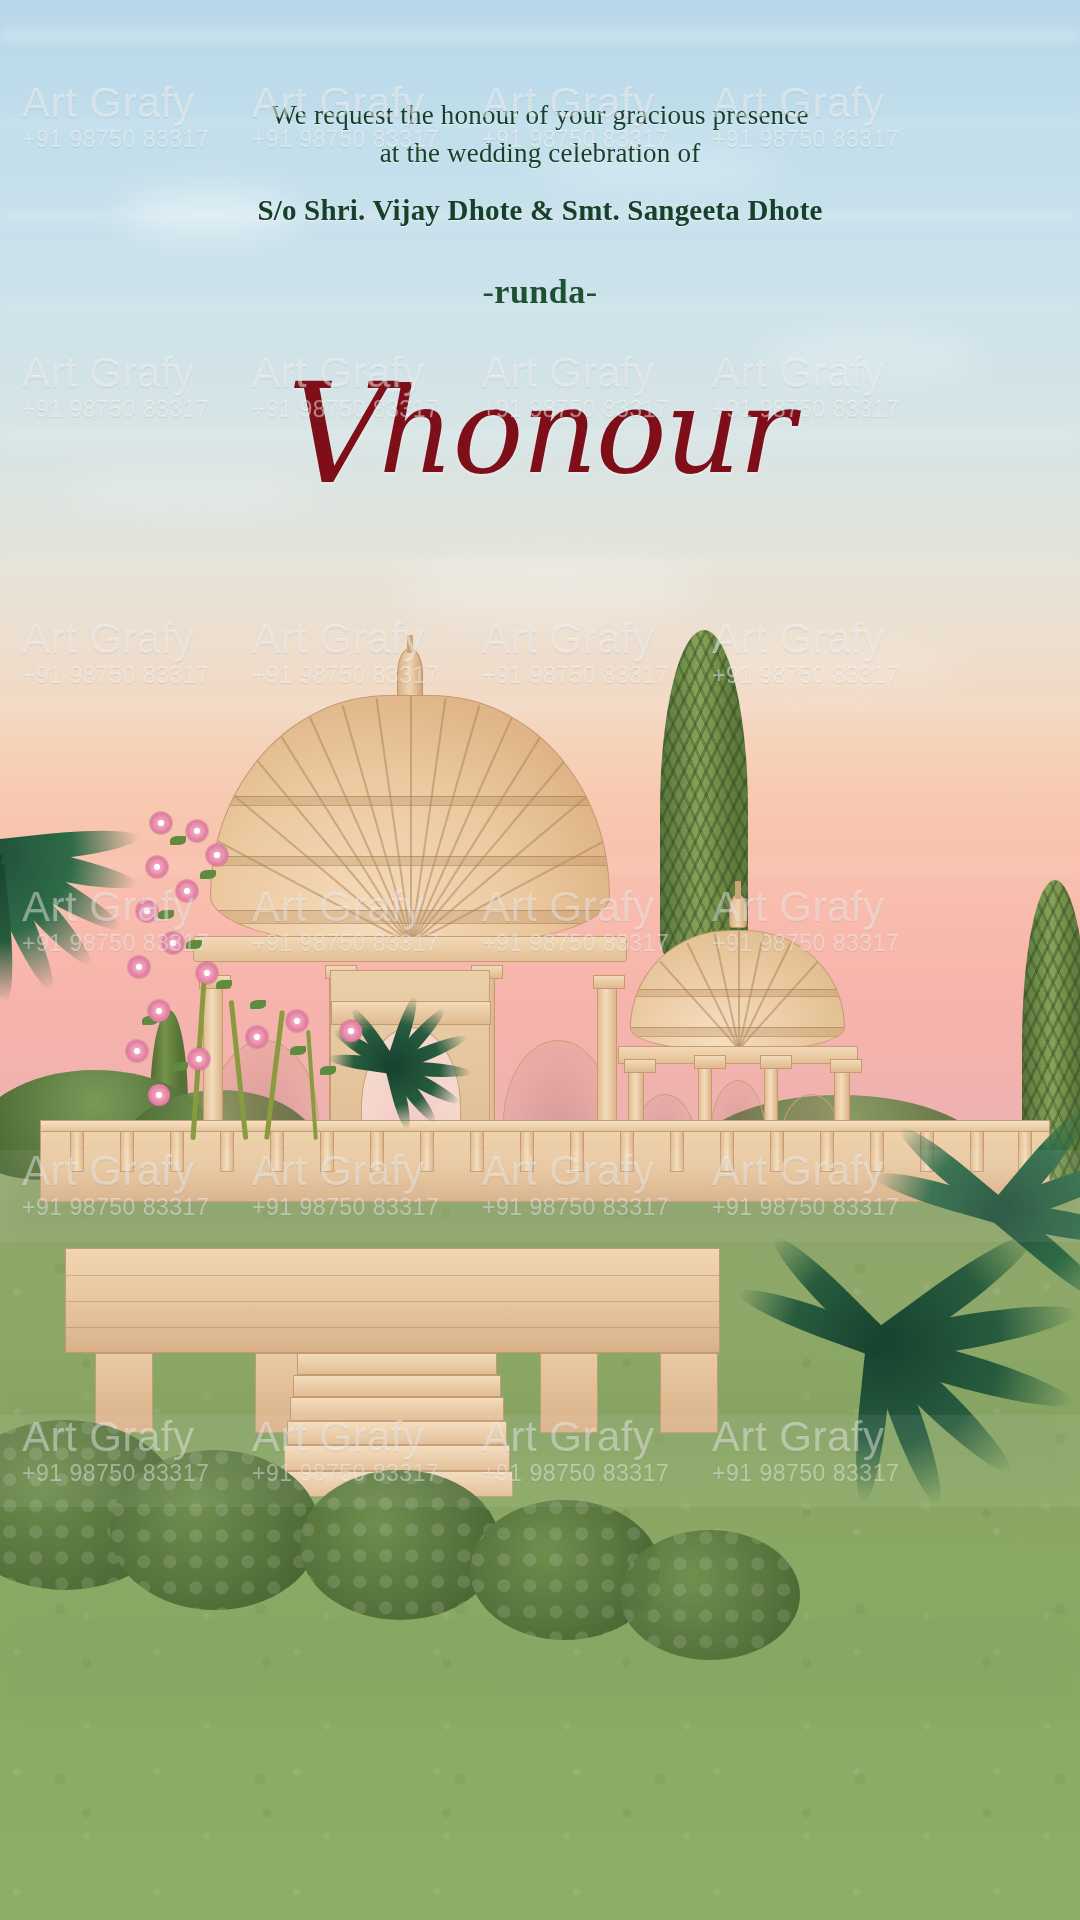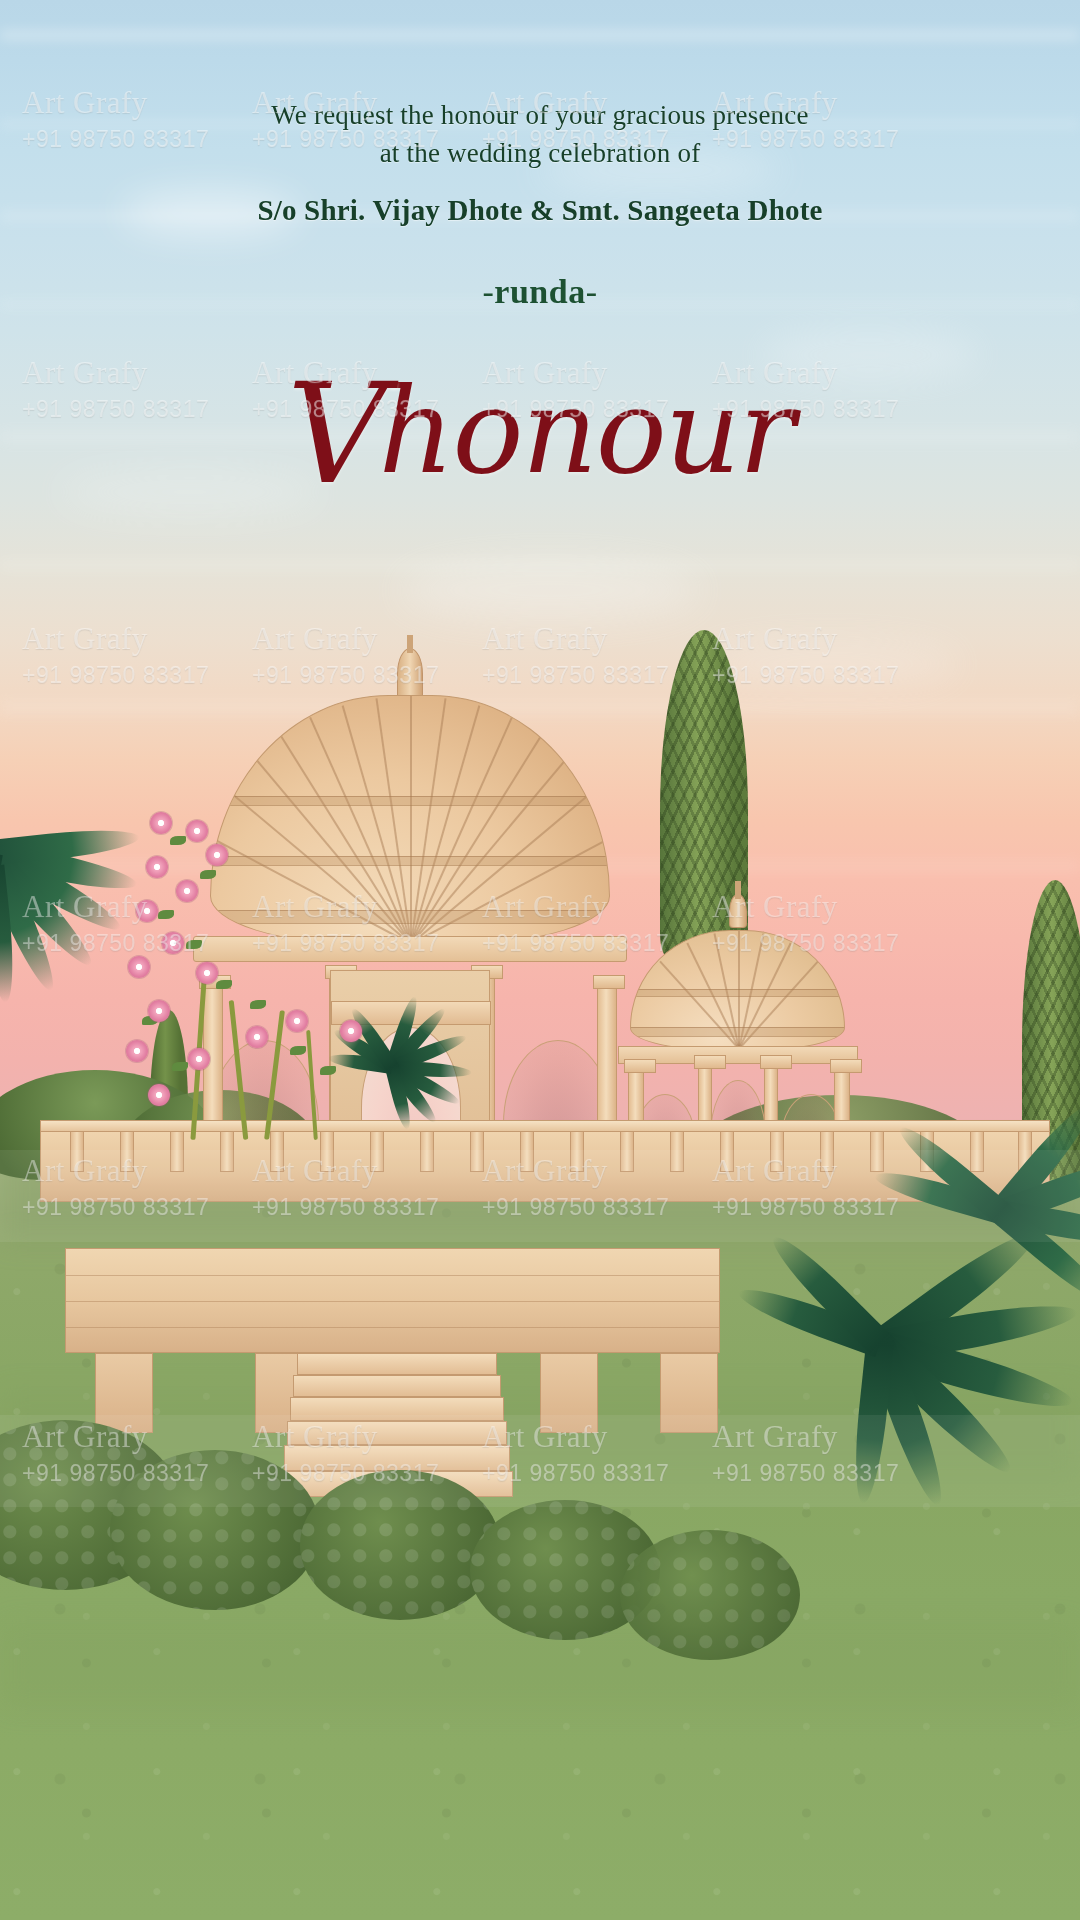--- a/index.html
+++ b/index.html
@@ -335,21 +335,21 @@
 
   
   .wm-layer { position:absolute; inset:0; z-index:50; pointer-events:none; }
   .wm {
     position:absolute;
     text-align:left;
     font-family:"Liberation Sans", sans-serif;
     color:rgba(255,255,255,0.46);
     text-shadow:0 1px 1px rgba(120,120,120,0.18);
   }
-  .wm .wm-name { font-size:31px; line-height:42px; letter-spacing:.5px;font-family:Liberation Serif, serif; }
+  .wm .wm-name { font-size:42px; line-height:42px; letter-spacing:.5px; }
   .wm .wm-phone { font-size:23px; line-height:30px; letter-spacing:.5px; }
   .wm.dark .wm-name, .wm.dark .wm-phone { color:rgba(255,255,255,0.40); }
   .wm-band {
     position:absolute; left:0; width:1080px; height:92px;
     background:rgba(255,255,255,0.07);
   }
 </style>
 </head>
 <body>
 

